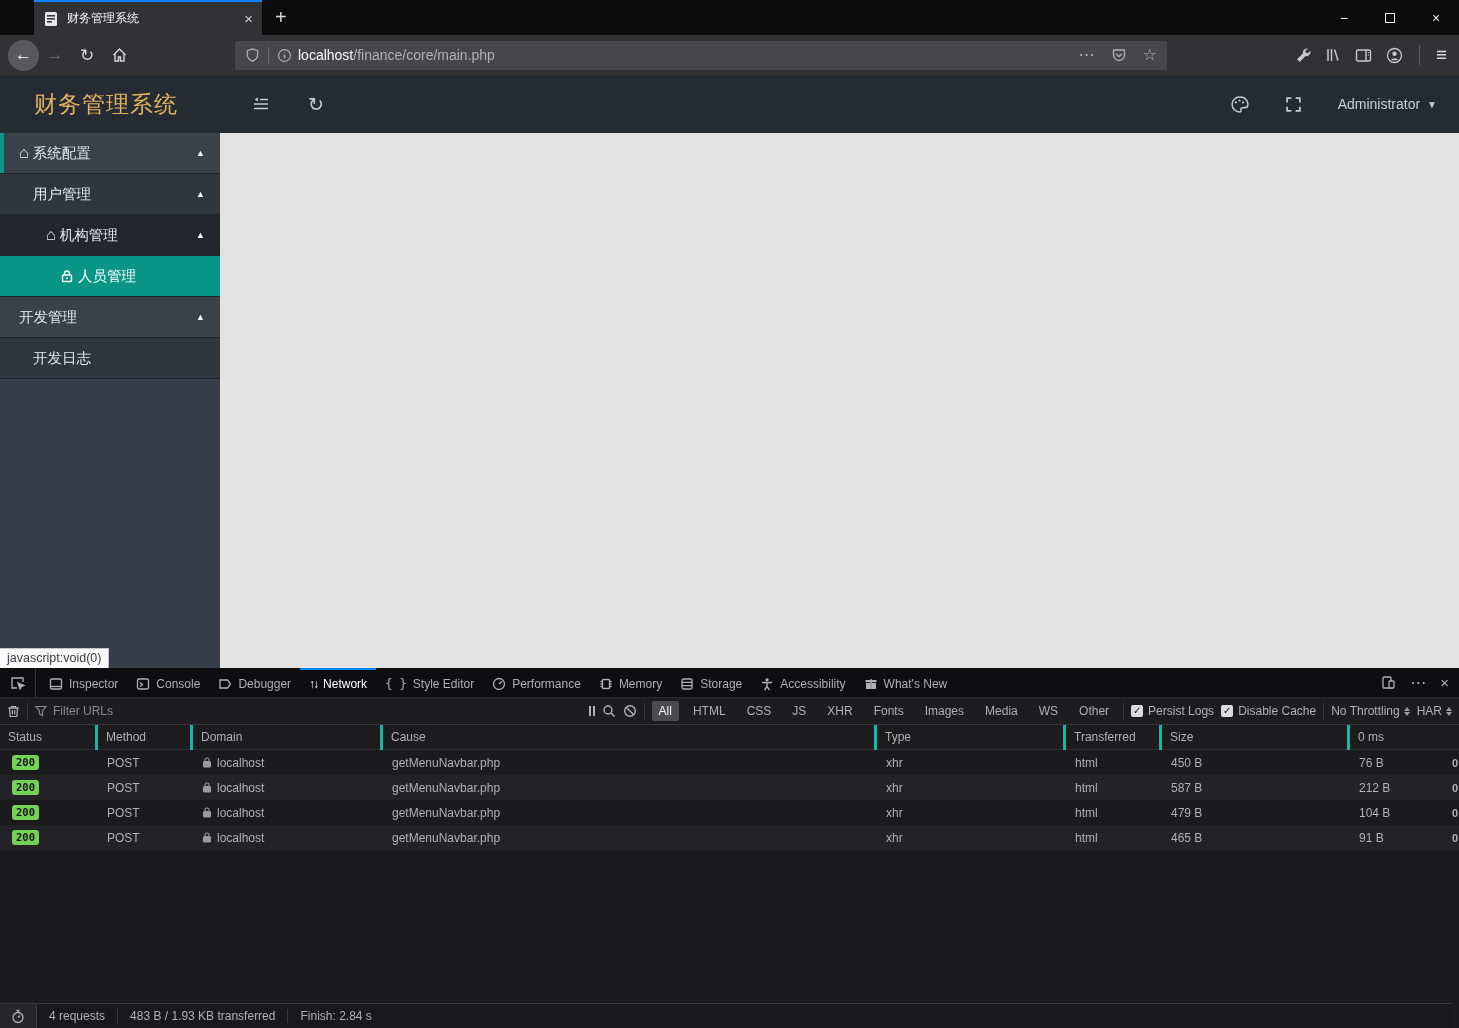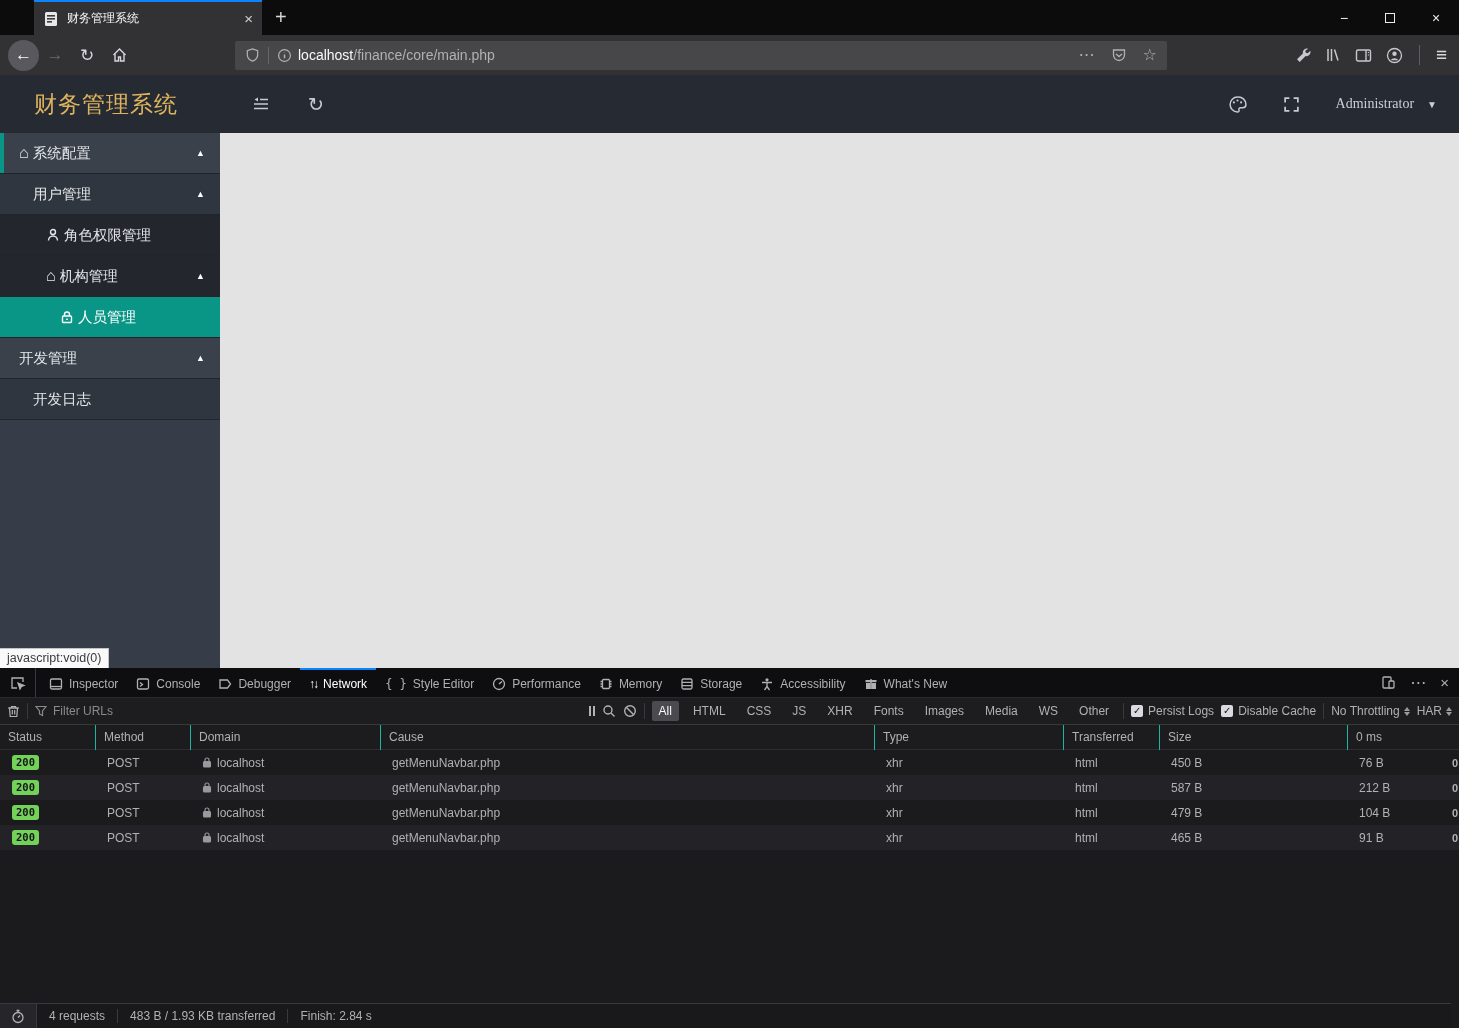--- a/index.html
+++ b/index.html
@@ -34,21 +34,21 @@
   .hamburger{font-size:19px;color:#D7D7DB}
 
   
   .page{position:absolute;top:75px;left:0;width:100%;height:593px;background:#E3E3E3}
   .app-header{height:58px;background:#262B33;display:flex;align-items:center;color:#AEB5BF}
   .app-title{color:#DEB35F;font-size:23px;margin-left:34px;letter-spacing:1px;white-space:nowrap}
   .hdr-btn{display:flex;align-items:center;justify-content:center}
   .collapse-btn{margin-left:74px}
   .hdr-refresh{margin-left:38px;font-size:19px;color:#C6CCD4}
   .app-right{margin-left:auto;display:flex;align-items:center;gap:36px;margin-right:22px}
-  .admin{font-family:Liberation Serif, serif;font-size:14px;color:#C9CFD8;display:flex;align-items:center;gap:13px}
+  .admin{font-family:Liberation Sans, sans-serif;font-size:14px;color:#C9CFD8;display:flex;align-items:center;gap:7px}
   .admin .caret{font-size:10px}
 
   .app-body{position:absolute;top:58px;left:0;right:0;bottom:0;display:flex}
   .sidebar{width:220px;background:#373D48;position:relative;flex:0 0 auto}
   .menu-item{height:41px;border-bottom:1px solid #20242B;display:flex;align-items:center;color:#E4E6E9;font-size:14.5px;position:relative;cursor:pointer}
   .lvl1{background:#3A414B;padding-left:19px}
   .lvl2{background:#30363F;padding-left:33px}
   .lvl3{background:#23272D;padding-left:46px}
   .lvl4{background:#23272D;padding-left:60px}
   .menu-item.active{background:#0A9687;color:#FFFFFF}
@@ -80,21 +80,21 @@
   .cbx{width:12px;height:12px;background:#DADAE0;border-radius:2px;color:#141419;font-size:10px;line-height:12px;text-align:center;font-weight:bold;display:inline-block}
   .cbxlbl{display:flex;align-items:center;gap:5px}
   .seltri{display:inline-flex;flex-direction:column;gap:1px;margin-left:4px}
   .seltri i{width:0;height:0;border-left:3px solid transparent;border-right:3px solid transparent;display:block}
   .seltri .up{border-bottom:4px solid #9A9A9E}
   .seltri .dn{border-top:4px solid #9A9A9E}
   .sel{display:flex;align-items:center}
 
   .dt-grid{display:grid;grid-template-columns:95px 95px 190px 494px 189px 96px 188px 93px 1fr;align-items:center}
   .dt-head{height:25px;background:#1C1C1E;border-bottom:1px solid #2E2E32;color:#B1B1B3}
-  .dt-head>div{border-left:1px solid #14b8a6;padding-left:8px;height:25px;line-height:25px;overflow:hidden;white-space:nowrap}
+  .dt-head>div{border-left:3px solid #14b8a6;padding-left:8px;height:25px;line-height:25px;overflow:hidden;white-space:nowrap}
   .dt-head>div:first-child{border-left:none}
   .dt-row{height:25px;cursor:default}
   .dt-row>div{padding-left:12px;overflow:hidden;white-space:nowrap;display:flex;align-items:center;gap:5px;height:25px}
   .row-a{background:#1B1B1D}
   .row-b{background:#232327}
   .badge{display:inline-block;background:#73D258;color:#15151A;font-weight:bold;font-size:10.5px;padding:0 4px;border-radius:3px;line-height:15px;font-family:"DejaVu Sans Mono","Liberation Mono",monospace}
   .wf{font-weight:bold;font-size:11px}
 
   .dt-status{position:absolute;bottom:0;left:0;right:8px;height:25px;background:#19191B;border-top:1px solid #38383D;display:flex;align-items:center;gap:12px}
   .sw-btn{width:37px;height:24px;background:#26262A;display:flex;align-items:center;justify-content:center;border-right:1px solid #38383D}
@@ -230,29 +230,20 @@
       <div class="sidebar">
         <div class="menu-item lvl1">
           <span class="indicator"></span>
           <span class="mi-glyph">⌂</span>
           <span>系统配置</span>
           <span class="arrow">▲</span>
         </div>
         <div class="menu-item lvl2">
           <span>用户管理</span>
           <span class="arrow">▲</span>
-        </div>
-        <div class="menu-item lvl3">
-          <span class="mi-icon">
-            <svg width="14" height="14" viewBox="0 0 14 14" fill="none" stroke="#E4E6E9" stroke-width="1.4">
-                <circle cx="7" cy="4" r="2.5"></circle>
-                <path d="M2.5 12.5a4.5 4.5 0 0 1 9 0"></path>
-              </svg>
-          </span>
-          <span>角色权限管理</span>
         </div>
         <div class="menu-item lvl3">
           <span class="mi-glyph">⌂</span>
           <span>机构管理</span>
           <span class="arrow">▲</span>
         </div>
         <div class="menu-item lvl4 active">
           <span class="mi-icon">
             <svg width="14" height="14" viewBox="0 0 14 14" fill="none" stroke="#FFFFFF" stroke-width="1.4">
                 <rect x="2.5" y="6" width="9" height="6.5" rx="1"></rect>

